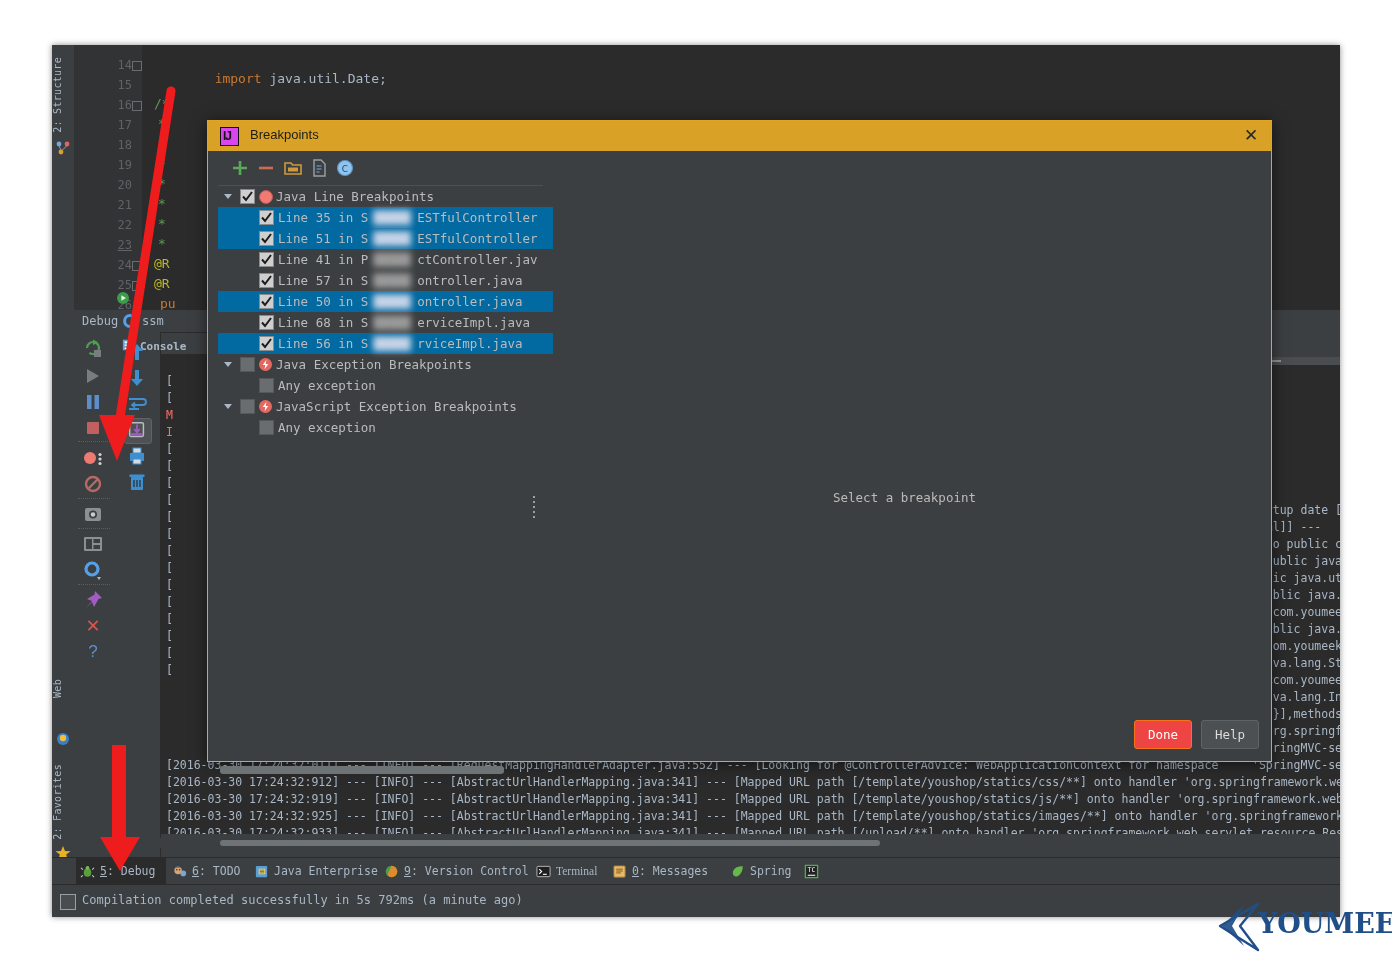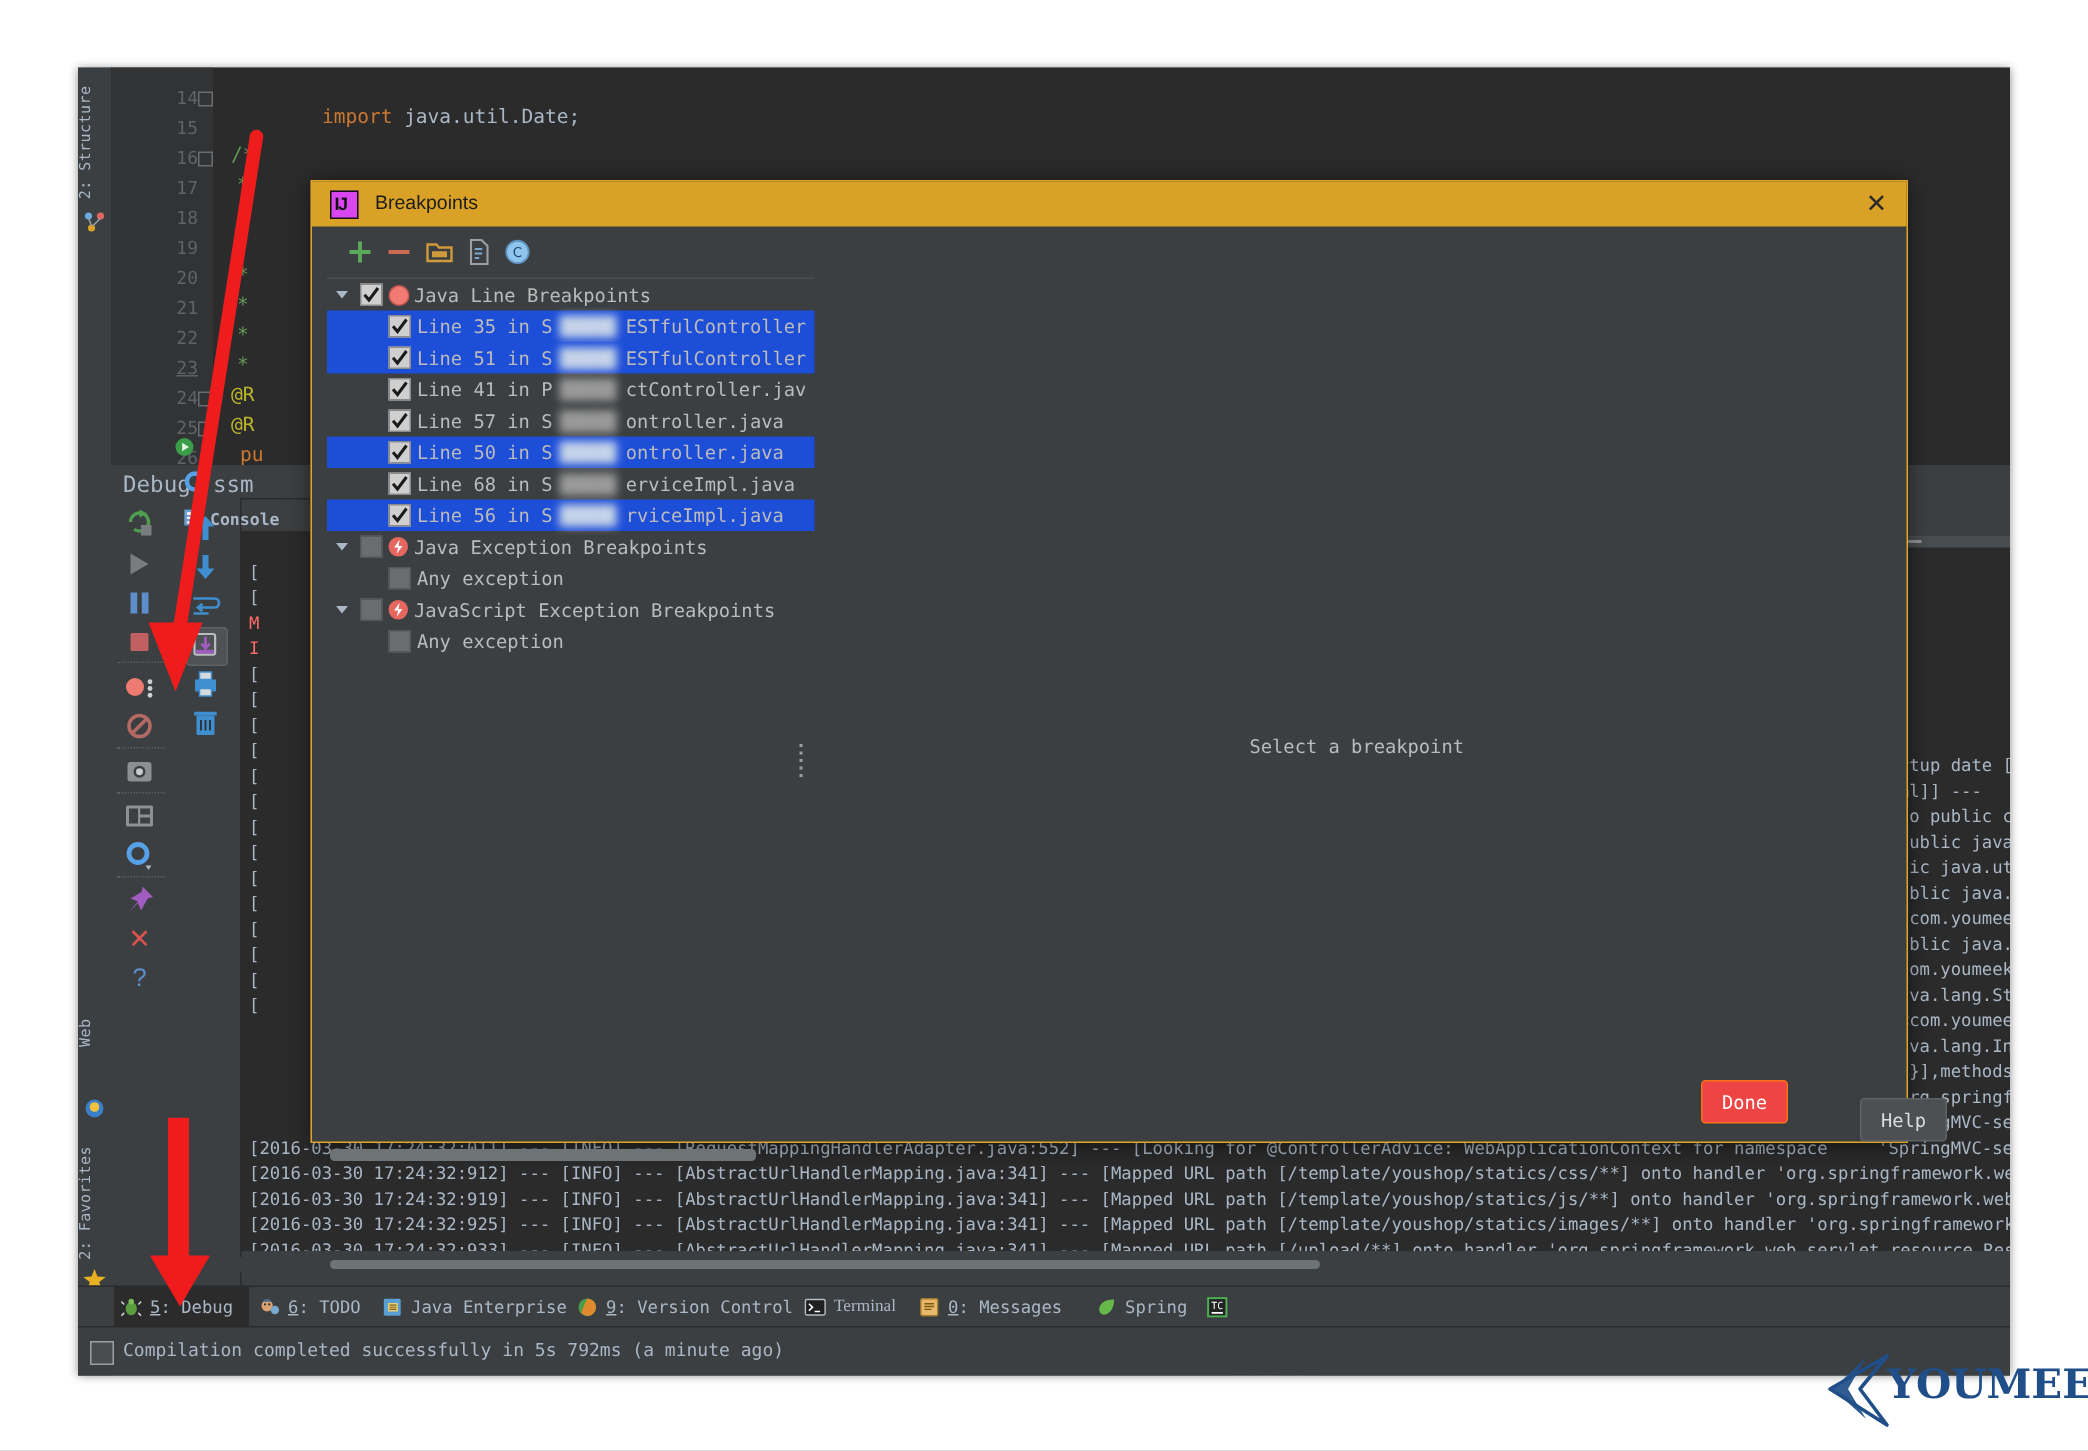--- a/index.html
+++ b/index.html
@@ -22,21 +22,21 @@
   .editor{position:absolute;left:22px;top:0;width:1266px;height:265px;background:#2b2b2b;}
   .gutter{position:absolute;left:0;top:0;width:68px;height:265px;background:#313335;}
   .lnum{position:absolute;right:10px;color:#606366;font-size:12px;font-family:"DejaVu Sans Mono",monospace;}
   .codeline{position:absolute;left:78px;font-size:13px;font-family:"DejaVu Sans Mono",monospace;white-space:pre;}
   .kw{color:#cc7832;} .plain{color:#a9b7c6;} .ann{color:#bbb529;} .cmt{color:#629755;}
 
   
   .debugwin{position:absolute;left:22px;top:265px;width:1266px;height:547px;background:#3c3f41;}
   .dbg-tabbar{position:absolute;left:0;top:0;width:1266px;height:22px;background:#3c3f41;
               border-bottom:1px solid #2b2b2b;}
-  .dbg-tabbar .lbl{position:absolute;top:4px;color:#a9b7c6;font-size:15px;font-family:"DejaVu Sans Mono",monospace;}
+  .dbg-tabbar .lbl{position:absolute;top:4px;color:#a9b7c6;font-size:12px;font-family:"DejaVu Sans Mono",monospace;}
   .dbg-toolcol{position:absolute;left:0;top:22px;width:44px;height:525px;background:#3c3f41;}
   .dbg-toolcol2{position:absolute;left:44px;top:22px;width:42px;height:525px;background:#3c3f41;border-right:1px solid #2b2b2b;}
   .tbtn{position:absolute;width:26px;height:24px;border-radius:3px;}
   .tbtn.sel{background:#4e5254;border:1px solid #5e6366;}
   .sep{position:absolute;height:0;border-top:1px dotted #5a5d5e;}
   .consoletab{position:absolute;left:48px;top:26px;height:22px;color:#a9b7c6;font-size:11px;}
 
   .console{position:absolute;left:86px;top:44px;width:1180px;height:480px;background:#2b2b2b;overflow:hidden;}
   .logline{position:absolute;white-space:pre;font-size:11.5px;font-family:"DejaVu Sans Mono",monospace;color:#a9b7c6;}
   .logline.red{color:#ff6b68;}
@@ -66,21 +66,21 @@
   .ijlogo b{position:absolute;left:2px;top:0px;color:#111;font-size:12px;font-weight:bold;
             font-family:"Liberation Sans",sans-serif;line-height:16px;letter-spacing:-1px;}
   .dlg-close{position:absolute;right:10px;top:5px;width:20px;height:20px;color:#2a2a2a;font-size:17px;
              text-align:center;line-height:20px;font-family:"Liberation Sans",sans-serif;}
 
   .dlg-toolbar{position:absolute;left:8px;top:34px;width:340px;height:28px;}
   .ti{position:absolute;top:3px;width:20px;height:20px;}
 
   .tree{position:absolute;left:10px;top:64px;width:325px;height:570px;background:#3c3f41;border-top:1px solid #4d5052;}
   .tnode{position:absolute;left:0;width:325px;height:21px;}
-  .tnode.sel{background:#1d4ed8;}
+  .tnode.sel{background:#0369a1;padding-left:24px;}
   .tlabel{position:absolute;top:3px;font-size:12.5px;font-family:"DejaVu Sans Mono",monospace;color:#bbbbbb;white-space:nowrap;}
   .arrow{position:absolute;top:7px;width:0;height:0;border-left:5px solid #a9b7c6;border-top:4px solid transparent;border-bottom:4px solid transparent;}
   .arrow.down{border-left:4px solid transparent;border-right:4px solid transparent;border-top:5px solid #a9b7c6;border-bottom:0;top:8px;}
   .cbx{position:absolute;top:3px;width:13px;height:13px;background:#cfcfcf;border:1px solid #8a8a8a;}
   .cbx.off{background:#6a6d6f;border:1px solid #55585a;}
   .cbx svg{position:absolute;left:0;top:0;}
   .bpdot{position:absolute;top:4px;width:12px;height:12px;border-radius:50%;background:#f17a73;border:1px solid #c25650;}
   .exdot{position:absolute;top:4px;width:13px;height:13px;border-radius:50%;background:#e5675f;}
   .blur{filter:blur(3px);}
   .tree-scroll{position:absolute;left:12px;top:645px;width:320px;height:8px;}
@@ -561,21 +561,21 @@
       </div>
       <div class="dots">
         <b style="top:0;"></b>
           <b style="top:5px;"></b>
           <b style="top:10px;"></b>
           <b style="top:15px;"></b>
           <b style="top:20px;"></b>
       </div>
 
       <div class="dlg-btn primary" style="left:926px;top:599px;width:56px;">Done</div>
-      <div class="dlg-btn norm" style="left:1032px;top:599px;width:56px;margin-top:12px;">Help</div>
+      <div class="dlg-btn norm" style="left:993px;top:599px;width:56px;">Help</div>
     </div>
 
   </div>
 
   <svg class="arrowsvg" style="left:95px;top:85px;width:90px;height:380px;" viewBox="0 0 90 380">
     <path d="M76 6 L22 352" stroke="#ee1c1c" stroke-width="9" stroke-linecap="round"></path>
     <path d="M4 330 L40 330 L22 376 Z" fill="#ee1c1c"></path>
   </svg>
   <svg class="arrowsvg" style="left:98px;top:745px;width:44px;height:128px;" viewBox="0 0 44 128">
     <rect x="14" y="0" width="14" height="96" fill="#ee1c1c"></rect>

